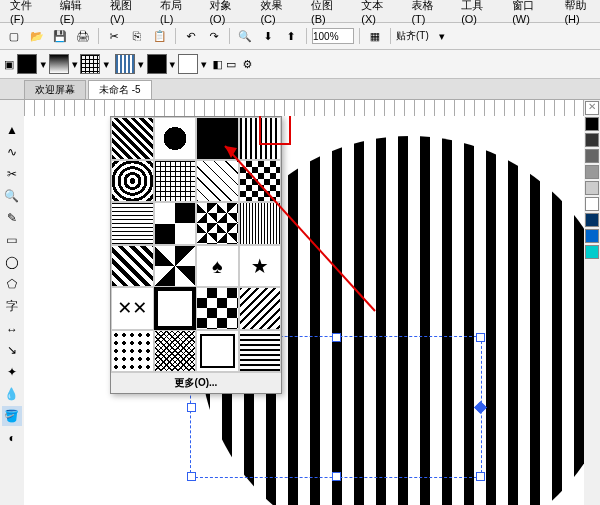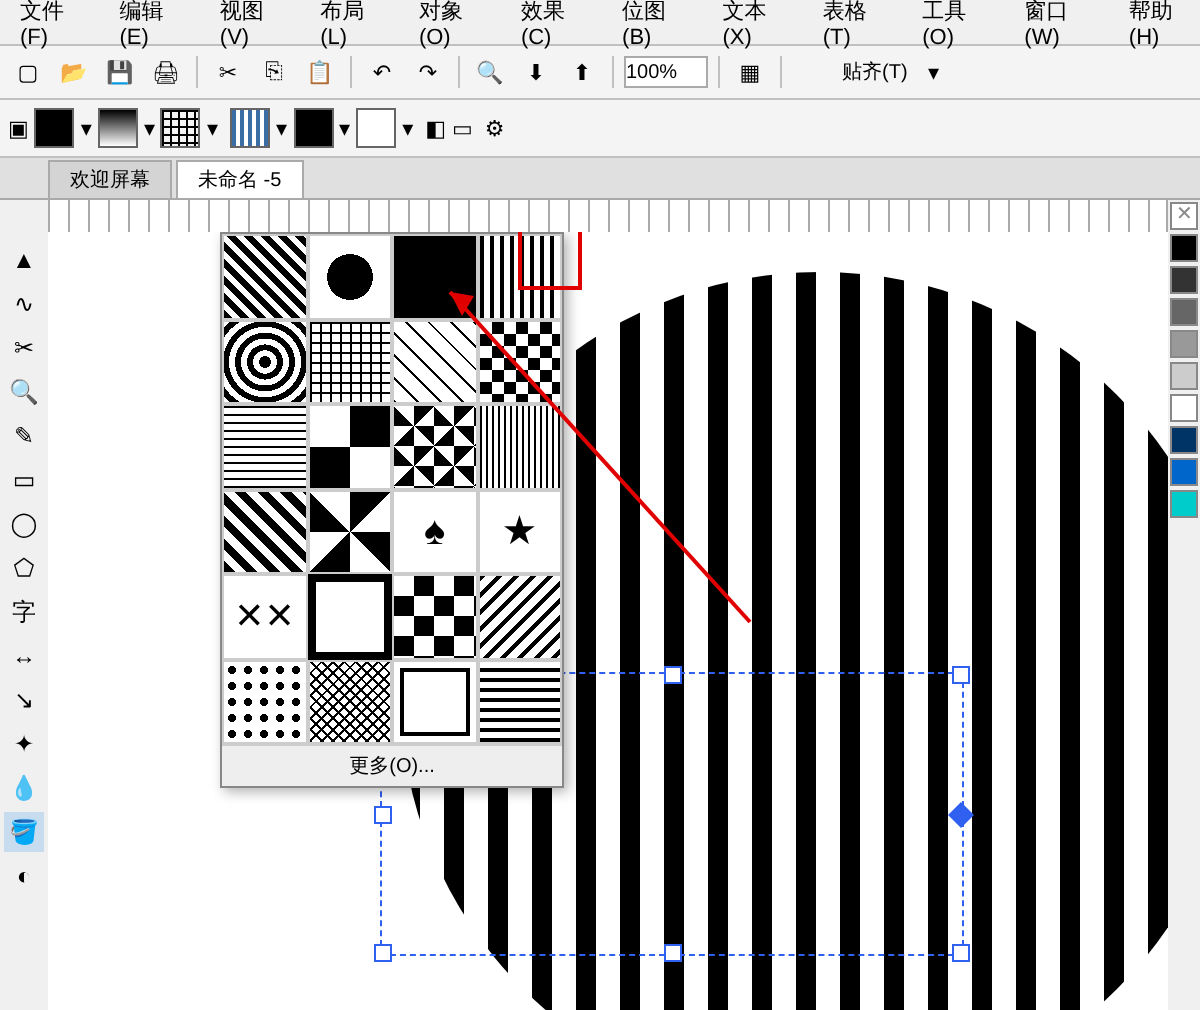--- a/index.html
+++ b/index.html
@@ -22,21 +22,21 @@
 .tool{width:20px;height:20px;margin:0 auto;display:flex;align-items:center;justify-content:center;font-size:12px;}
 .colorbar{position:absolute;top:0;right:0;width:16px;bottom:0;background:#f0f0f0;border-left:1px solid #aaa;display:flex;flex-direction:column;}
 .colorbar .c{width:12px;height:12px;margin:1px auto;border:1px solid #888;}
 .canvas-area{position:absolute;top:16px;left:40px;right:16px;bottom:0;background:#fff;overflow:hidden;}
 .stripes-circle{position:absolute;top:20px;left:160px;width:420px;height:420px;border-radius:50%;background:repeating-linear-gradient(to right,#000 0,#000 10px,#fff 10px,#fff 22px);overflow:hidden;}
 .selection{position:absolute;top:220px;left:150px;width:290px;height:140px;border:1px dashed #3060f0;}
 .handle{position:absolute;width:7px;height:7px;background:#fff;border:1px solid #3060f0;}
 .pattern-panel{position:absolute;top:0;left:70px;width:170px;background:#fff;border:1px solid #888;box-shadow:2px 2px 6px rgba(0,0,0,.3);}
 .pattern-grid{display:grid;grid-template-columns:repeat(4,1fr);}
 .pcell{aspect-ratio:1;border:0.5px solid #ccc;background:#fff;position:relative;overflow:hidden;}
-.panel-footer{text-align:center;padding:3px;background:#eee;border-top:1px solid #ccc;font-size:10px;}
+.panel-footer{text-align:center;padding:3px;background:#eee;border-top:1px solid #ccc;font-size:10px;font-weight:bold;}
 .red-box{position:absolute;top:-4px;left:148px;width:28px;height:28px;border:2px solid #e00000;z-index:20;}
 .red-arrow{position:absolute;top:20px;left:175px;width:200px;height:200px;pointer-events:none;z-index:19;}
 </style>
 </head>
 <body>
 
 <div class="menubar">
   <span>文件(F)</span>
   <span>编辑(E)</span>
   <span>视图(V)</span>
@@ -65,21 +65,21 @@
   <div class="btn">↷</div>
   <div class="sep"></div>
   <div class="btn">🔍</div>
   <div class="btn">⬇</div>
   <div class="btn">⬆</div>
   <div class="sep"></div>
   <input value="100%" style="">
   <div class="sep"></div>
   <div class="btn">▦</div>
   <div class="sep"></div>
-  <span style="font-size:10px;margin-left:25px;">贴齐(T)</span>
+  <span style="font-size:10px;">贴齐(T)</span>
   <div class="btn">▾</div>
 </div>
 
 <div class="toolbar2">
   <div class="btn">▣</div>
   <div class="swatch" style="background:#000;"></div>
   <div class="btn">▾</div>
   <div class="swatch" style="background:linear-gradient(#000,#fff);"></div>
   <div class="btn">▾</div>
   <div class="swatch" style="background-image:repeating-linear-gradient(#000 0 1px,transparent 1px 4px),repeating-linear-gradient(90deg,#000 0 1px,transparent 1px 4px);"></div>

